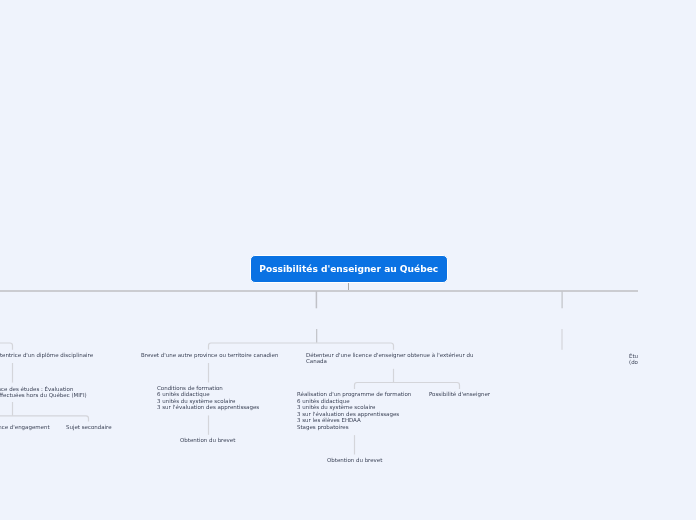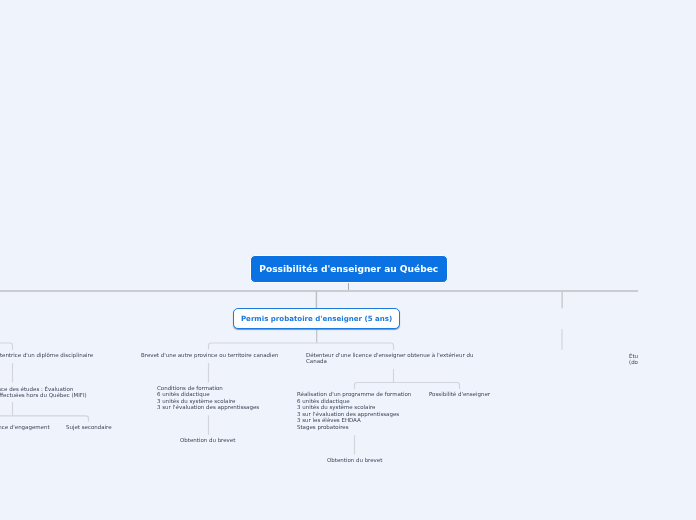--- a/index.html
+++ b/index.html
@@ -53,23 +53,20 @@
     <path d="M354.5 380.9 V377 a2.5 2.5 0 0 1 2.5 -2.5 H457 a2.5 2.5 0 0 1 2.5 2.5 V380.9"></path>
     <path d="M354.5 427.1 V446.5"></path>
 
     <path d="M562 321 V341.8"></path>
   </svg>
 
   <div class="root-node" style="left:249.5px;top:246.5px;width:196.5px;height:26.6px;">
     <span>Possibilités d'enseigner au Québec</span>
   </div>
 
-  <div class="branch-node" style="left:232.7px;top:299.7px;width:167.8px;height:21.3px;box-sizing:border-box;">
-    <span>Permis probatoire d'enseigner (5 ans)</span>
-  </div>
 
 
   <div class="leaf" style="left:-44.9px;top:343.5px;">Détenteur ou détentrice d'un diplôme disciplinaire</div>
 
   <div class="leaf" style="left:-72.4px;top:378px;line-height:6.05px;">Demande de reconnaissance des études : Évaluation
 comparative des études effectuées hors du Québec (MIFI)</div>
 
   <div class="leaf" style="left:-18.1px;top:416.1px;">Tolérance d'engagement</div>
 
   <div class="leaf" style="left:65.8px;top:416.1px;">Sujet secondaire</div>

